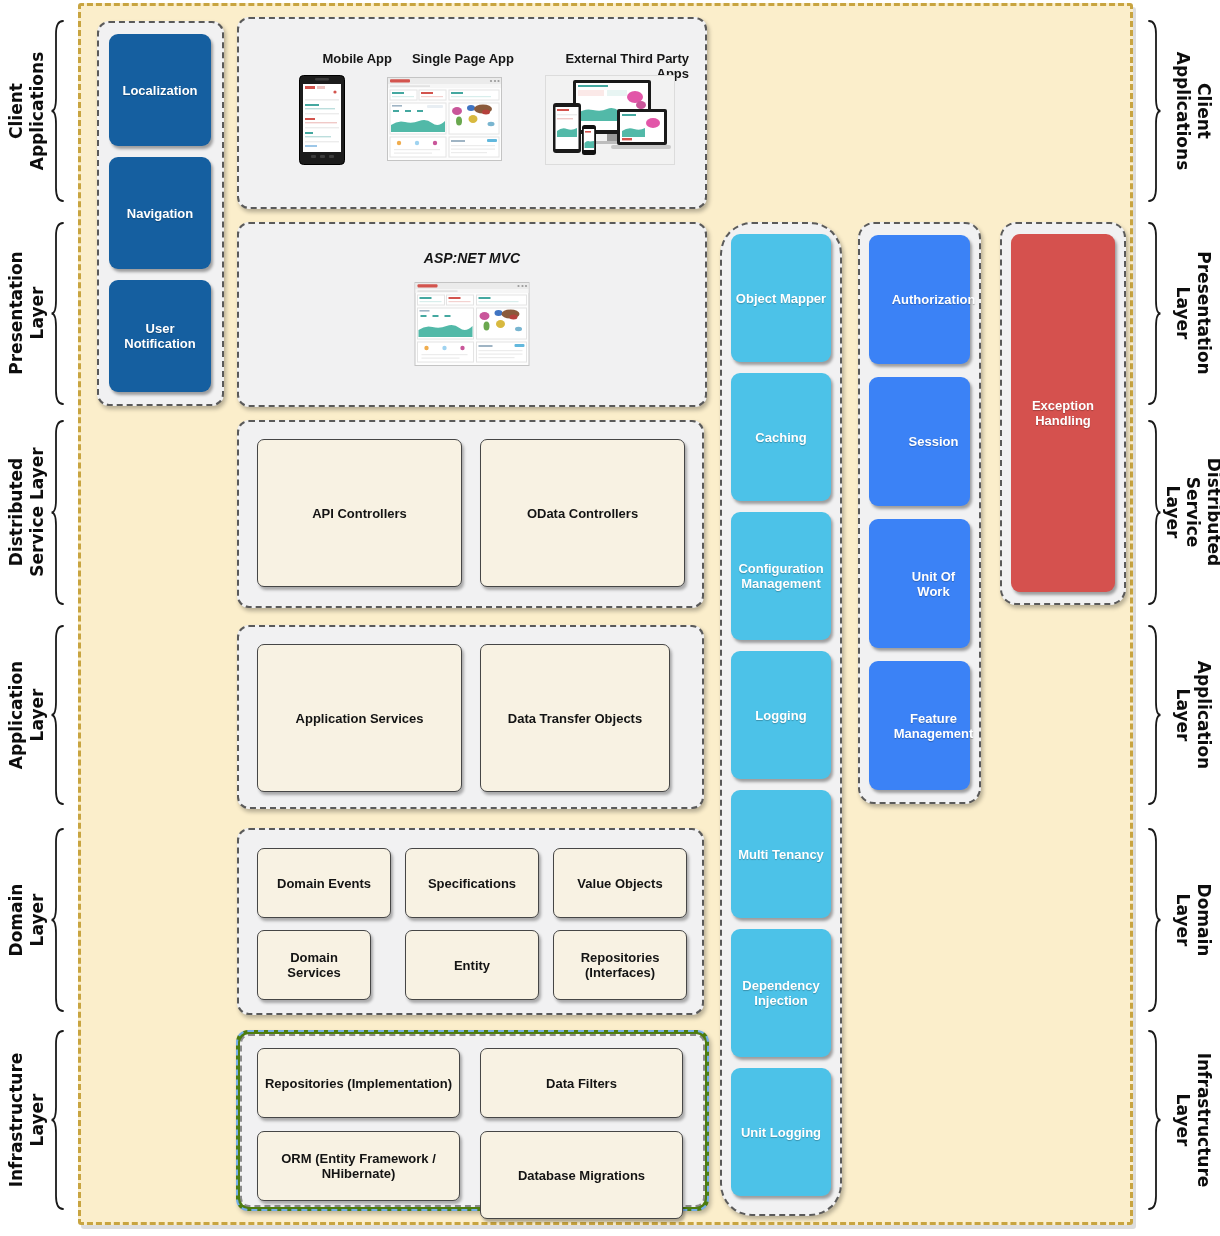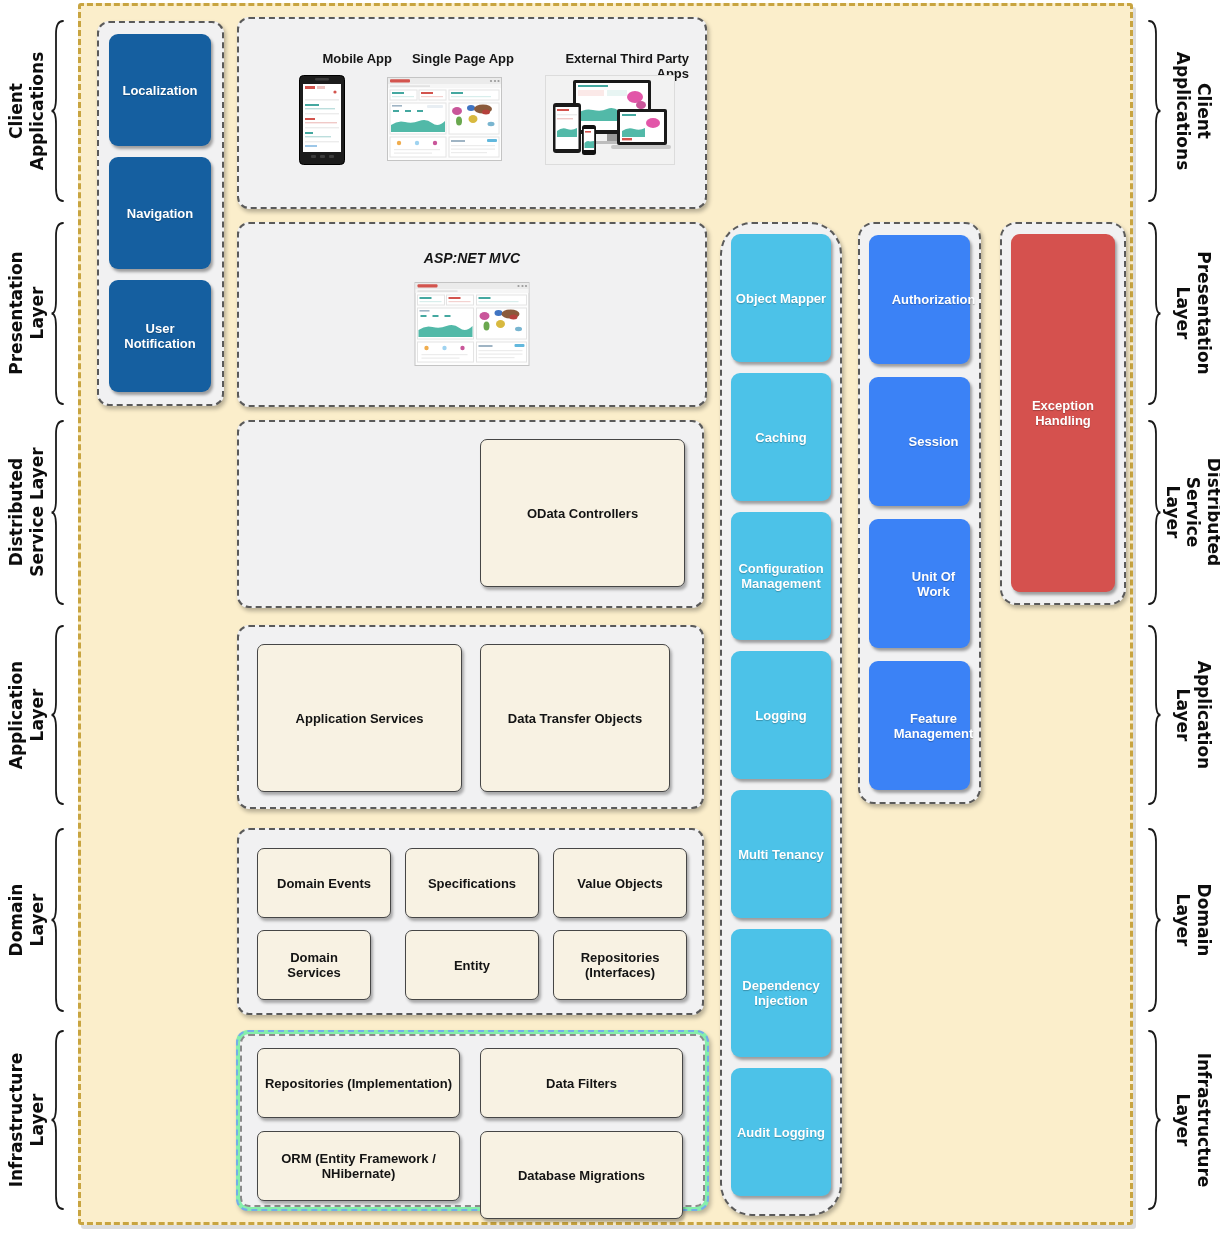--- a/index.html
+++ b/index.html
@@ -29,21 +29,21 @@
 
   .side-label{position:absolute;font-weight:bold;font-size:17px;color:#0d0d0d;
     white-space:pre-line;text-align:center;line-height:1.22;font-family:"DejaVu Sans",sans-serif;}
   .side-label.left{transform:translate(-50%,-50%) rotate(-90deg);}
   .side-label.right{transform:translate(-50%,-50%) rotate(90deg);}
 
   .brace{position:absolute;overflow:visible;}
   .mockup{position:absolute;}
 
   .infra-outer{position:absolute;border:2px dashed #74AEE8;border-radius:12px;
-    box-shadow:2px 3px 4px rgba(0,0,0,0.25);box-sizing:border-box;padding:2px;background:#86efac;}
+    box-shadow:2px 3px 4px rgba(0,0,0,0.25);box-sizing:border-box;padding:2px;background:#4d7c0f;}
   .infra-inner{position:relative;width:100%;height:100%;background:#F1F1F2;
     border:2px dashed #8a8a8a;border-radius:9px;box-sizing:border-box;}
 </style>
 </head>
 <body>
 
 <div id="stage">
 
   <div class="outer-frame"></div>
 
@@ -269,20 +269,21 @@
       <rect x="62" y="60" width="50" height="20" fill="#fff" stroke="#e4e4e4"></rect>
       <rect x="64" y="63" width="14" height="2" fill="#9fb4c4"></rect>
         <rect x="100" y="62" width="10" height="3" rx="1" fill="#62b8dd"></rect>
       <rect x="64" y="68" width="44" height="1.2" fill="#ececec"></rect>
         <rect x="64" y="71.5" width="44" height="1.2" fill="#ececec"></rect>
         <rect x="64" y="75" width="36" height="1.2" fill="#ececec"></rect>
     </svg>
   </div>
 
   <div class="container-dashed" style="left:237px;top:420px;width:463px;height:184px;">
+    <div class="cream-box" style="left:18px;top:17px;width:205px;height:148px;">API Controllers</div>
     <div class="cream-box" style="left:241px;top:17px;width:205px;height:148px;">OData Controllers</div>
   </div>
 
   <div class="container-dashed" style="left:237px;top:625px;width:463px;height:180px;">
     <div class="cream-box" style="left:18px;top:17px;width:205px;height:148px;">Application Services</div>
     <div class="cream-box" style="left:241px;top:17px;width:190px;height:148px;">Data Transfer Objects</div>
   </div>
 
   <div class="container-dashed" style="left:237px;top:828px;width:463px;height:183px;">
     <div class="cream-box" style="left:18px;top:18px;width:134px;height:70px;">Domain Events</div>
@@ -302,21 +303,21 @@
     </div>
   </div>
 
   <div class="container-dashed" style="left:720px;top:222px;width:118px;height:990px;border-radius:32px;">
     <div class="pill cyan" style="left:9px;top:10px;width:100px;height:128px;">Object Mapper</div>
     <div class="pill cyan" style="left:9px;top:149px;width:100px;height:128px;">Caching</div>
     <div class="pill cyan" style="left:9px;top:288px;width:100px;height:128px;">Configuration Management</div>
     <div class="pill cyan" style="left:9px;top:427px;width:100px;height:128px;">Logging</div>
     <div class="pill cyan" style="left:9px;top:566px;width:100px;height:128px;">Multi Tenancy</div>
     <div class="pill cyan" style="left:9px;top:705px;width:100px;height:128px;">Dependency Injection</div>
-    <div class="pill cyan" style="left:9px;top:844px;width:100px;height:128px;">Audit Logging</div>
+    <div class="pill cyan" style="left:9px;top:844px;width:100px;height:128px;">Unit Logging</div>
   </div>
 
   <div class="container-dashed" style="left:858px;top:222px;width:119px;height:578px;border-radius:16px;">
     <div class="pill green" style="left:9px;top:11px;width:101px;height:129px;">Authorization</div>
     <div class="pill green" style="left:9px;top:153px;width:101px;height:129px;">Session</div>
     <div class="pill green" style="left:9px;top:295px;width:101px;height:129px;">Unit Of Work</div>
     <div class="pill green" style="left:9px;top:437px;width:101px;height:129px;">Feature Management</div>
   </div>
 
   <div class="container-dashed" style="left:1000px;top:222px;width:122px;height:379px;border-radius:16px;">

